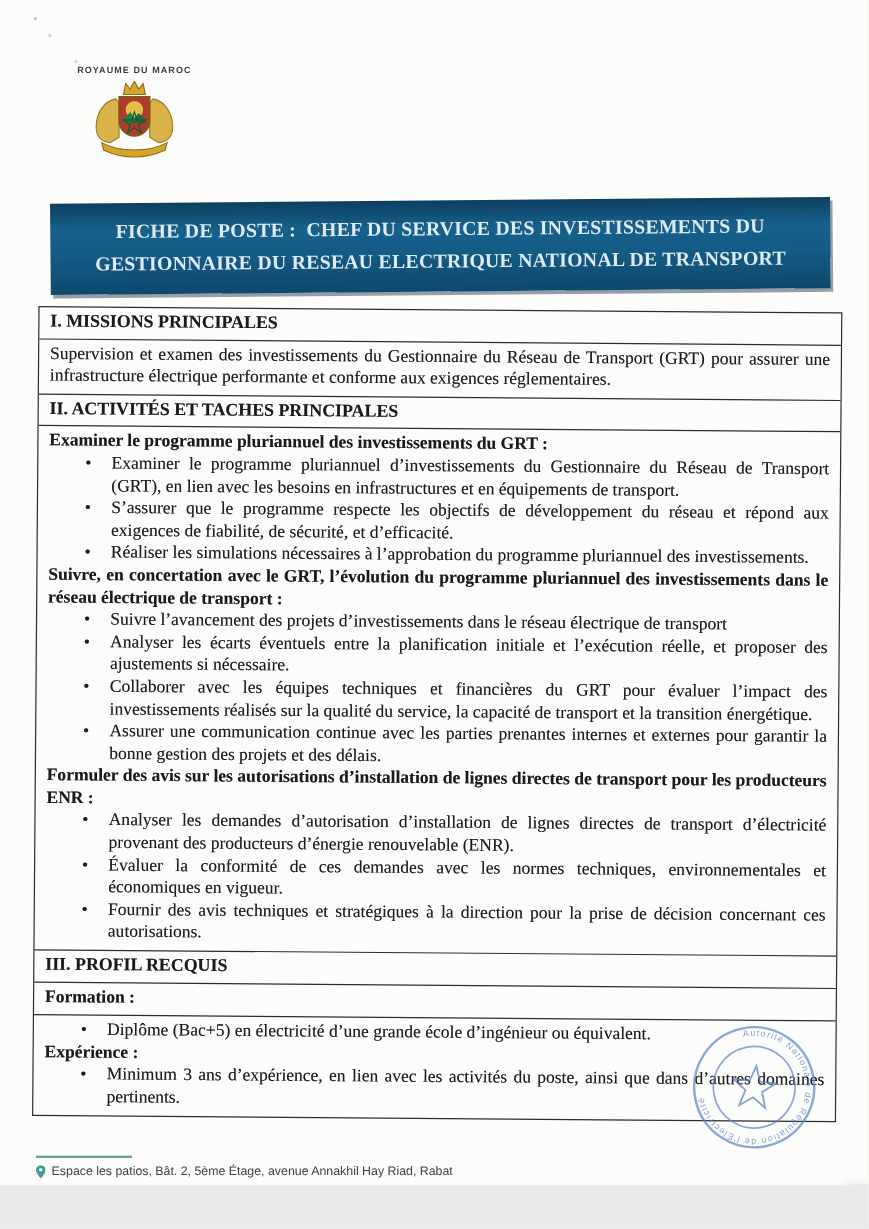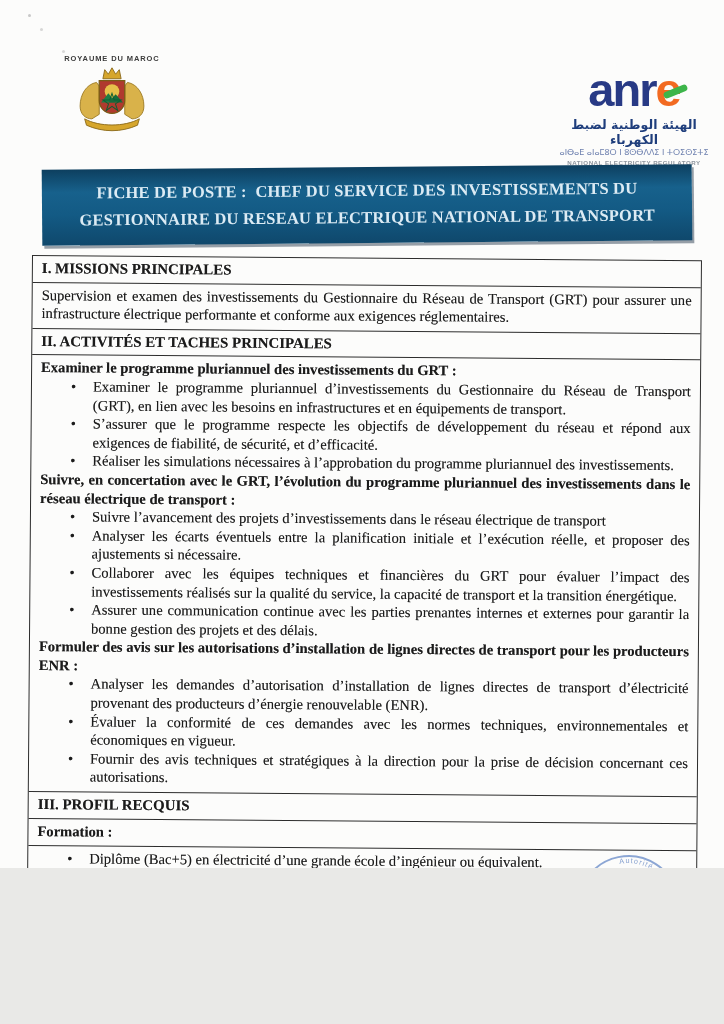--- a/index.html
+++ b/index.html
@@ -1,16 +1,16 @@
 <!DOCTYPE html>
 <html><head>
 <meta charset="utf-8">
 <style>
   html,body{margin:0;padding:0;background:#e9e9e7;}
-  #page{position:relative;width:724px;height:868px;background:#fcfcfb;overflow:hidden;
+  #page{position:relative;width:724px;height:988px;background:#fcfcfb;overflow:hidden;
         font-family:"Liberation Serif",serif;color:#1b1b1b;}
 
   
   .kingdom{position:absolute;left:46px;top:54px;width:132px;text-align:center;}
   .kingdom-label{font-family:"Liberation Sans",sans-serif;font-size:7.5px;font-weight:bold;
                  letter-spacing:.9px;color:#3b3b3b;}
   .coat{margin-top:3px;}
 
   .anre-logo{position:absolute;left:558px;top:68px;width:152px;text-align:center;}
   .anre-word{font-family:"Liberation Sans",sans-serif;font-size:47px;font-weight:bold;
@@ -82,26 +82,20 @@
         <circle cx="50" cy="28" r="8" fill="#e7c04a"></circle>
         <path d="M38 40 L46 30 L54 40 Z" fill="#1e7d46"></path>
         <path d="M46 40 L54 31 L62 40 Z" fill="#176b3c"></path>
         <path d="M50 30 L52.4 37.2 L60 37.2 L53.8 41.6 L56.2 48.8 L50 44.4 L43.8 48.8 L46.2 41.6 L40 37.2 L47.6 37.2 Z" fill="none" stroke="#0e5e33" stroke-width="1.1"></path>
 
         <path d="M20 58 C36 67 64 67 80 58 L78 65 C60 73 40 73 22 65 Z" fill="#d6a62c" stroke="#8a6a1a" stroke-width="1"></path>
       </svg>
     </div>
   </div>
 
-  <div class="anre-logo">
-    <div class="anre-word"><span>anr</span><span class="anre-e"><span>e</span><span class="anre-dash"></span></span></div>
-    <div class="anre-arabic">الهيئة الوطنية لضبط الكهرباء</div>
-    <div class="anre-tifinagh">ⴰⵏⴱⴰⴹ ⴰⵏⴰⵎⵓⵔ ⵏ ⵓⵙⴱⴷⴷⵉ ⵏ ⵜⵔⵉⵙⵉⵜⵉ</div>
-    <div class="anre-english">NATIONAL ELECTRICITY REGULATORY AUTHORITY</div>
-  </div>
 
   <div class="banner">
     <div>FICHE DE POSTE :&nbsp; CHEF DU SERVICE DES INVESTISSEMENTS DU</div>
     <div>GESTIONNAIRE DU RESEAU ELECTRIQUE NATIONAL DE TRANSPORT</div>
   </div>
 
   <div class="doc-table">
 
     <div class="row row-header">I. MISSIONS PRINCIPALES</div>
 
@@ -161,20 +155,27 @@
         <textPath href="#ringPath">Autorité Nationale de Régulation de l'Électricité</textPath>
       </text>
       <g transform="rotate(18 63 63)">
         <path d="M63 45 L67.3 57.8 L80.8 58 L70 66.2 L73.9 79.2 L63 71.4 L52.1 79.2 L56 66.2 L45.2 58 L58.7 57.8 Z" fill="none" stroke="#5b7fc0" stroke-width="1.5"></path>
       </g>
     </svg>
   </div>
 
   <div class="footer-divider"></div>
 
+  <div class="footer-line addr">
+    <svg width="8" height="11" viewBox="0 0 8 11">
+      <path d="M4 0 C1.8 0 0 1.8 0 4 c0 3 4 7 4 7 s4-4 4-7 C8 1.8 6.2 0 4 0 Z" fill="#3f9b98"></path>
+      <circle cx="4" cy="3.8" r="1.4" fill="#fff"></circle>
+    </svg>
+    <span>Espace les patios, Bât. 2, 5ème Étage, avenue Annakhil Hay Riad, Rabat</span>
+  </div>
 
   <div class="footer-line phones">
     <svg width="10" height="10" viewBox="0 0 10 10">
       <path d="M2 0.5 L3.6 2.4 L2.8 4 C3.4 5.5 4.5 6.6 6 7.2 L7.6 6.4 L9.5 8 C9 9.3 8 10 6.8 9.8 C3.4 9.2 0.8 6.6 0.2 3.2 C0 2 0.8 1 2 0.5 Z" fill="#3f9b98"></path>
     </svg>
     <span>+345 537 56 31 83/84</span>
     <svg width="11" height="10" viewBox="0 0 11 10">
       <rect x="2.5" y="0.5" width="6" height="3" fill="#3f9b98"></rect>
       <rect x="0.5" y="3.5" width="10" height="4" rx="1" fill="#3f9b98"></rect>
       <rect x="2.5" y="6.5" width="6" height="3" fill="#3f9b98" stroke="#fcfcfb" stroke-width="0.7"></rect>

